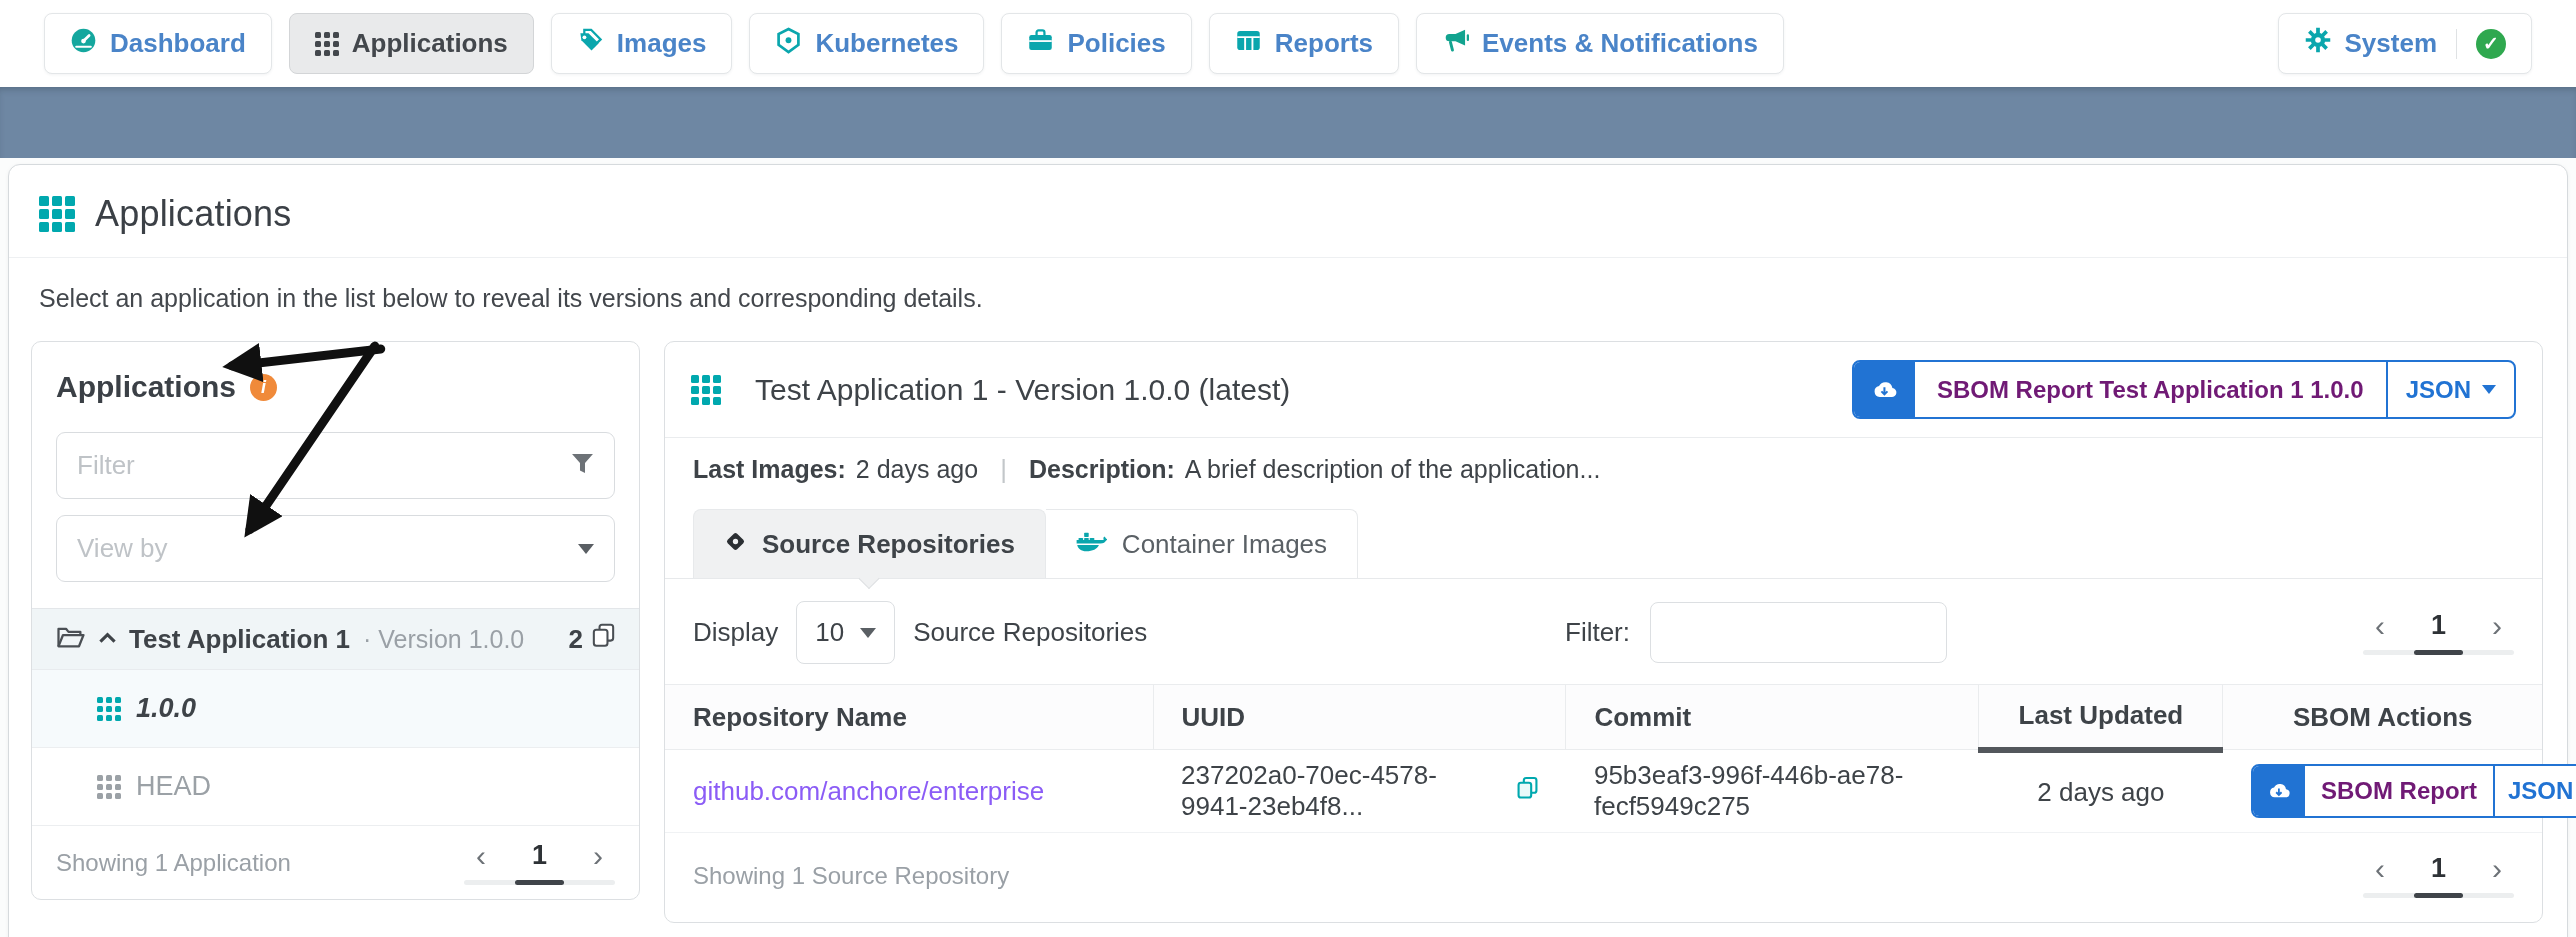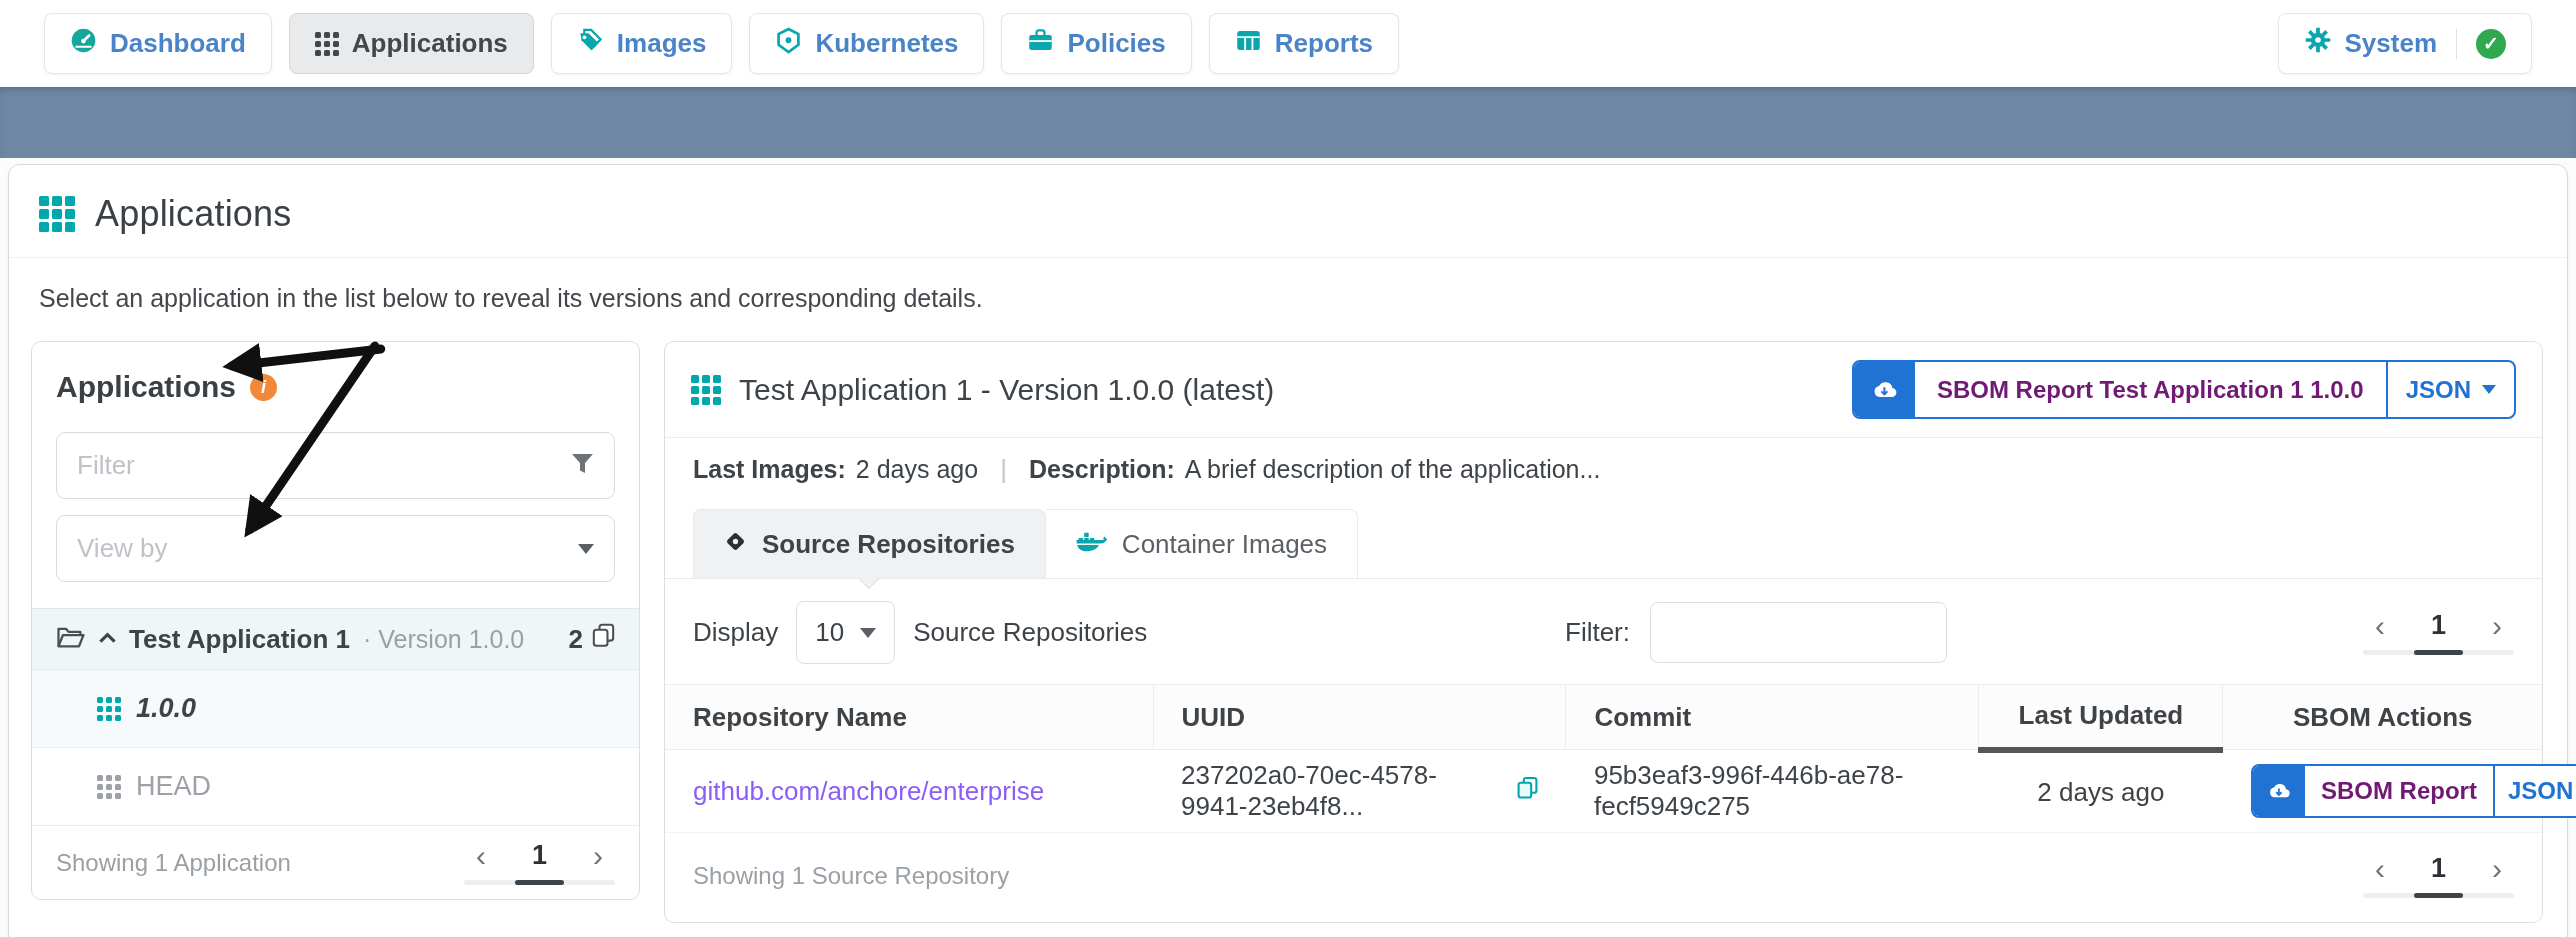--- a/index.html
+++ b/index.html
@@ -64,21 +64,21 @@
   .foot-note { font-size:24px; color:#9aa0a6; }
   
   .pager { display:flex; flex-direction:column; align-items:center; gap:9px; }
   .pager-row { display:flex; align-items:center; gap:46px; font-size:30px; color:#6d7277; }
   .pager-row .chev { cursor:pointer; line-height:1; }
   .pager-row .pg { font-weight:700; color:#2e3236; font-size:27px; }
   .pager-bar { width:151px; height:5px; background:#eceeef; border-radius:3px; position:relative; }
   .pager-bar i { position:absolute; left:34%; width:32%; height:100%; background:#3f4449; border-radius:3px; }
   
   .right { flex:1; min-width:0; }
-  .rp-head { display:flex; align-items:center; gap:18px; padding:18px 26px; }
+  .rp-head { display:flex; align-items:center; gap:34px; padding:18px 26px; }
   .rp-title { font-size:30px; font-weight:500; color:#3e4348; }
   .sbom-group { display:flex; align-items:stretch; height:59px; border:2px solid #2173d3; border-radius:8px;
                 overflow:hidden; background:#fff; cursor:pointer; flex:none; }
   .sbom-group.top { margin-left:auto; }
   .sbom-ic { display:flex; align-items:center; justify-content:center; width:61px; background:#2173d3; }
   .sbom-label { display:flex; align-items:center; padding:0 22px; color:#701a75; font-weight:700; font-size:24px; white-space:nowrap; }
   .sbom-json { display:flex; align-items:center; gap:11px; padding:0 18px; color:#2173d3; font-weight:700;
                font-size:24px; border-left:2px solid #2173d3; }
   .caret-blue { width:0; height:0; border-left:7px solid transparent; border-right:7px solid transparent;
                 border-top:9px solid #2173d3; }
@@ -168,20 +168,28 @@
         </svg></span>
     <span>Policies</span>
   </div>
   <div class="navbtn">
     <span><svg width="27" height="25" viewBox="0 0 24 22">
           <rect x="2" y="2.5" width="20" height="17" rx="2.5" fill="#0aa6ad"></rect>
           <path d="M2 8h20M9 8v11.5M15.5 8v11.5" stroke="#fff" stroke-width="1.7"></path>
         </svg></span>
     <span>Reports</span>
   </div>
+  <div class="navbtn">
+    <span><svg width="27" height="25" viewBox="0 0 24 22">
+          <path d="M20.5 1.5v14l-8.5-3.8H6.5a3.2 3.2 0 010-6.4H12z" fill="#12a38f"></path>
+          <path d="M7.5 12.5l1.8 7" stroke="#12a38f" stroke-width="2.6" stroke-linecap="round"></path>
+          <path d="M23 6.5v4" stroke="#12a38f" stroke-width="2" stroke-linecap="round"></path>
+        </svg></span>
+    <span>Events &amp; Notifications</span>
+  </div>
   <div class="navbtn system">
     <span><svg width="28" height="28" viewBox="0 0 24 24">
           <g stroke="#0aa6ad" stroke-width="3.2">
             <path d="M12 1.5v5M12 17.5v5M1.5 12h5M17.5 12h5M4.6 4.6l3.5 3.5M15.9 15.9l3.5 3.5M19.4 4.6l-3.5 3.5M8.1 15.9l-3.5 3.5"></path>
           </g>
           <circle cx="12" cy="12" r="6.2" fill="#0aa6ad"></circle>
           <circle cx="12" cy="12" r="2.4" fill="#fff"></circle>
         </svg></span>
     <span>System</span>
     <span class="sys-sep"></span>

